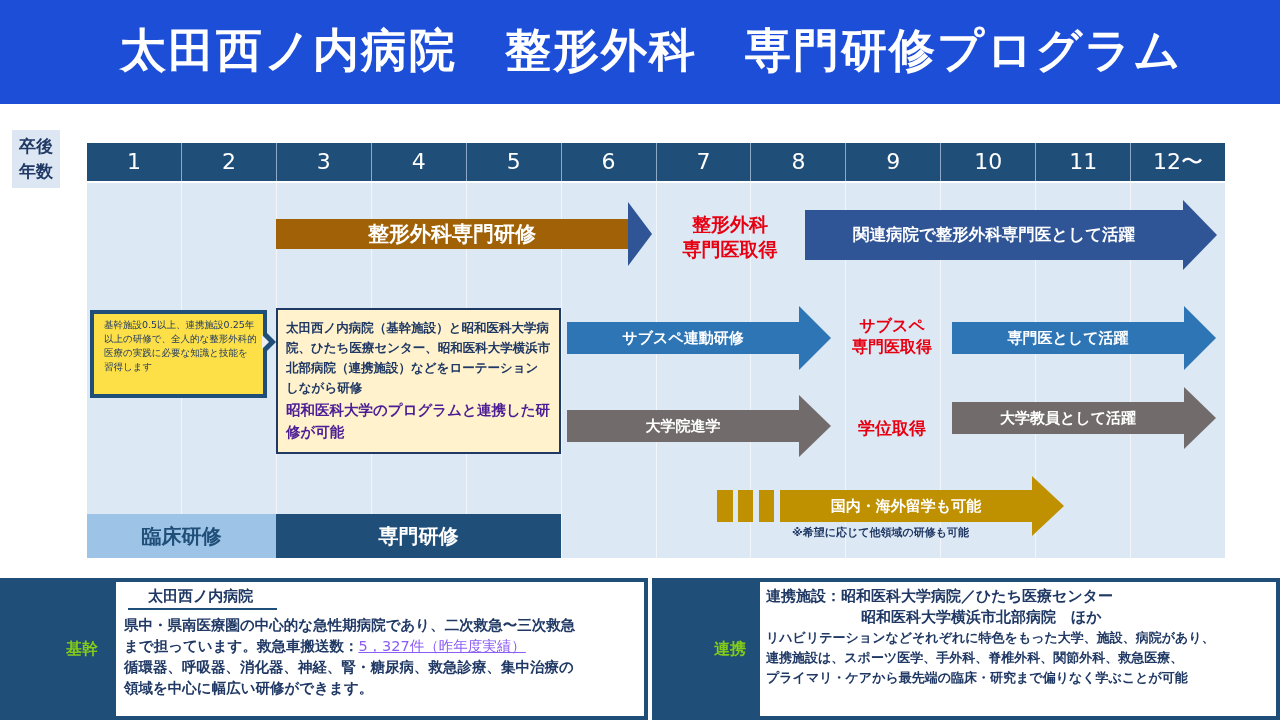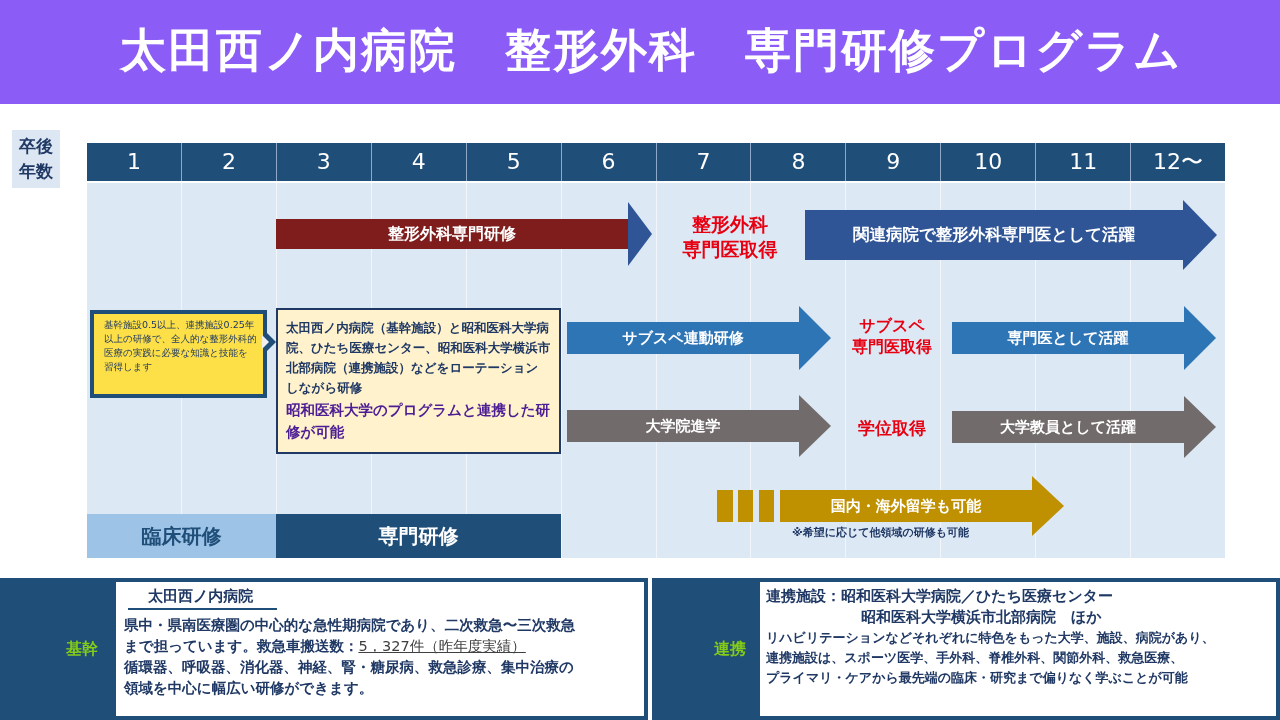--- a/index.html
+++ b/index.html
@@ -1,19 +1,19 @@
 <!DOCTYPE html>
 <html><head>
 <meta charset="utf-8">
 <style>
   * { box-sizing: border-box; margin: 0; padding: 0; }
   html, body { width: 1280px; height: 720px; background: #ffffff; overflow: hidden; }
   body { position: relative; font-family: "DejaVu Sans", "Liberation Sans", sans-serif; }
 
-  .title-bar { position: absolute; left: 0; top: 0; width: 1280px; height: 104px; background: #8b5cf6; }
+  .title-bar { position: absolute; left: 0; top: 0; width: 1280px; height: 104px; background: #1d4ed8; }
   .title-text { position: absolute; left: 120px; top: 20px; width: 1100px; color: #ffffff; font-size: 46px; font-weight: bold; letter-spacing: 2px; white-space: pre; line-height: 60px; }
 
   .year-label { position: absolute; left: 12px; top: 130px; width: 48px; height: 58px; background: #dde7f3; color: #1f3864; font-size: 17px; font-weight: bold; text-align: center; line-height: 25px; padding-top: 4px; }
 
   .year-header { position: absolute; left: 87px; top: 143px; width: 1138px; height: 38px; background: #1f4e79; display: flex; }
   .year-cell { flex: 1; color: #fff; font-size: 22px; text-align: center; line-height: 38px; border-right: 1px solid #8ea9c8; }
   .year-cell:last-child { border-right: none; }
 
   .grid-body { position: absolute; left: 87px; top: 183px; width: 1138px; height: 375px; background: #dde8f5; display: flex; }
   .grid-col { flex: 1; border-right: 1px solid #f2f6fb; }
@@ -41,21 +41,21 @@
   .gold-note { position: absolute; left: 792px; top: 525px; font-size: 11px; color: #1f3864; font-weight: bold; white-space: nowrap; }
 
   .info-box { position: absolute; top: 578px; height: 142px; background: #1f4e79; padding: 4px 4px 4px 0; display: flex; }
   .info-box .tag { width: 68px; color: #84cc16; font-size: 16px; font-weight: bold; display: flex; align-items: center; justify-content: center; margin-left: 48px; }
   .info-box .body { flex: 1; background: #fff; padding: 4px 10px 4px 8px; color: #1f3864; font-weight: bold; }
   .info-left { left: 0; width: 648px; }
   .info-right { left: 652px; width: 628px; }
 
   .kikan-name { display: inline-block; font-size: 15px; padding: 0 24px 2px 20px; border-bottom: 2px solid #1f4e79; margin-bottom: 5px; margin-left: 4px; }
   .kikan-line { font-size: 14.5px; line-height: 21px; white-space: nowrap; }
-  .kikan-red { color: #404040; text-decoration: underline; font-weight: normal; }
+  .kikan-red { color: #8b5cf6; text-decoration: underline; font-weight: normal; }
 
   .renkei-line1 { font-size: 15px; line-height: 21px; white-space: nowrap; }
   .renkei-line2 { font-size: 15px; line-height: 21px; white-space: nowrap; padding-left: 95px; }
   .renkei-desc { font-size: 13px; line-height: 20px; white-space: nowrap; }
 </style>
 </head>
 <body>
 
 <div class="title-bar">
   <div class="title-text">太田西ノ内病院　整形外科　専門研修プログラム</div>
@@ -90,21 +90,21 @@
   <div class="grid-col"></div>
   <div class="grid-col"></div>
   <div class="grid-col"></div>
   <div class="grid-col"></div>
   <div class="grid-col"></div>
   <div class="grid-col"></div>
   <div class="grid-col"></div>
 </div>
 
 <div class="arrow" style="left:276px; top:202px; height:64px;">
-  <div class="shaft" style="width:352px; height:30px; background:#7f1d1d; font-size:16px;">整形外科専門研修</div>
+  <div class="shaft" style="width:352px; height:30px; background:#a16207; font-size:21px;">整形外科専門研修</div>
   <div class="head" style="border-width:32px 0 32px 24px; border-color:transparent transparent transparent #2f5597;"></div>
 </div>
 <div class="milestone" style="left:660px; top:212px; width:140px; font-size:19px;">
   <div>整形外科</div>
   <div>専門医取得</div>
 </div>
 <div class="arrow" style="left:805px; top:200px; height:70px;">
   <div class="shaft" style="width:378px; height:50px; background:#2f5597; font-size:16.5px;">関連病院で整形外科専門医として活躍</div>
   <div class="head" style="border-width:35px 0 35px 34px; border-color:transparent transparent transparent #2f5597;"></div>
 </div>
@@ -120,21 +120,21 @@
 <div class="arrow" style="left:952px; top:306px; height:64px;">
   <div class="shaft" style="width:232px; height:32px; background:#2e75b6; font-size:15px;">専門医として活躍</div>
   <div class="head" style="border-width:32px 0 32px 32px; border-color:transparent transparent transparent #2e75b6;"></div>
 </div>
 
 <div class="arrow" style="left:567px; top:395px; height:62px;">
   <div class="shaft" style="width:232px; height:32px; background:#716c6b; font-size:15px;">大学院進学</div>
   <div class="head" style="border-width:31px 0 31px 32px; border-color:transparent transparent transparent #716c6b;"></div>
 </div>
 <div class="milestone" style="left:832px; top:417px; width:120px; font-size:17px;">学位取得</div>
-<div class="arrow" style="left:952px; top:396px; height:62px;">
+<div class="arrow" style="left:952px; top:387px; height:62px;">
   <div class="shaft" style="width:232px; height:32px; background:#716c6b; font-size:15px;">大学教員として活躍</div>
   <div class="head" style="border-width:31px 0 31px 32px; border-color:transparent transparent transparent #716c6b;"></div>
 </div>
 
 <div class="gold-block" style="left:717px;"></div>
 <div class="gold-block" style="left:738px; width:15px;"></div>
 <div class="gold-block" style="left:759px; width:15px;"></div>
 <div class="arrow" style="left:780px; top:476px; height:60px;">
   <div class="shaft" style="width:252px; height:32px; background:#bf9000; font-size:15px;">国内・海外留学も可能</div>
   <div class="head" style="border-width:30px 0 30px 32px; border-color:transparent transparent transparent #bf9000;"></div>

